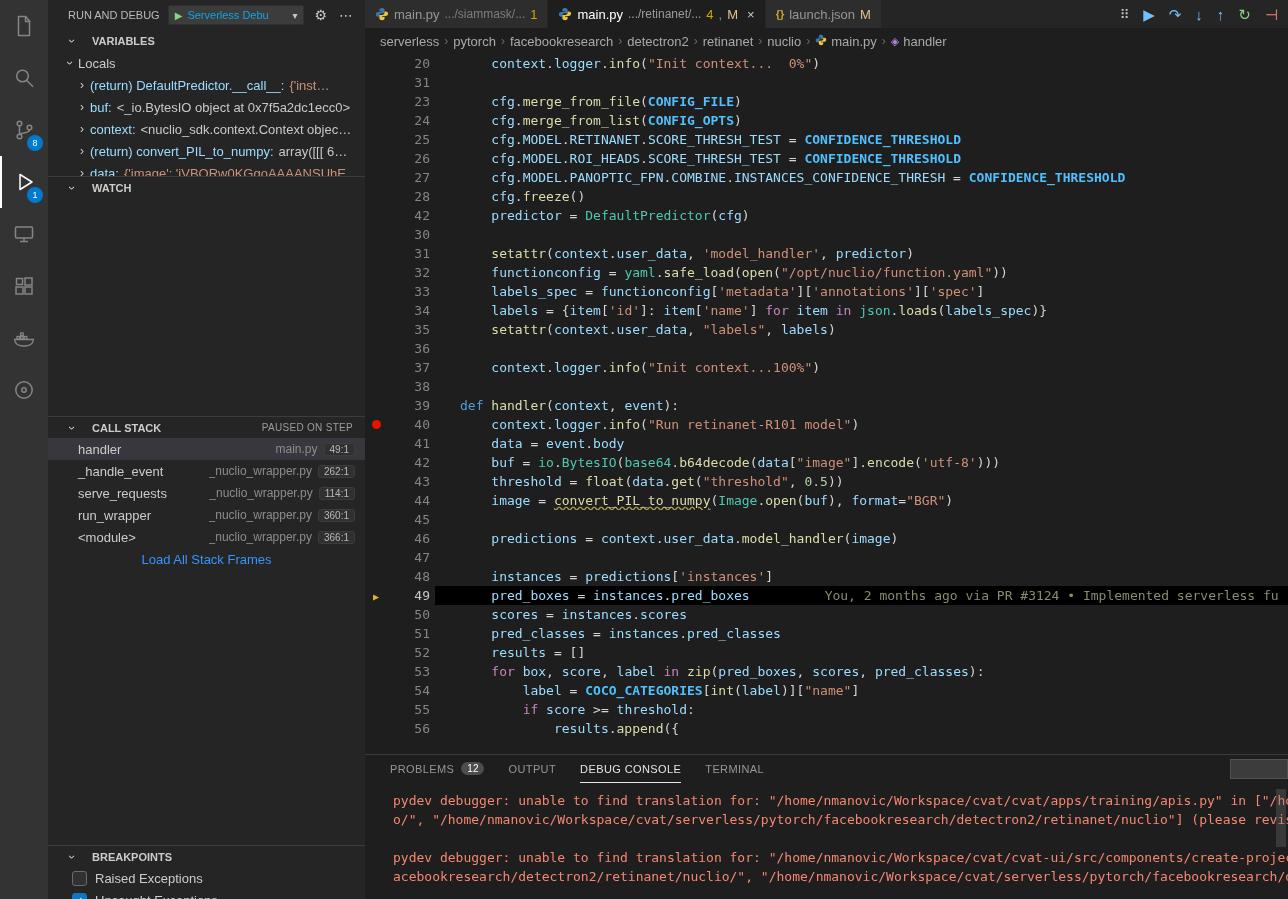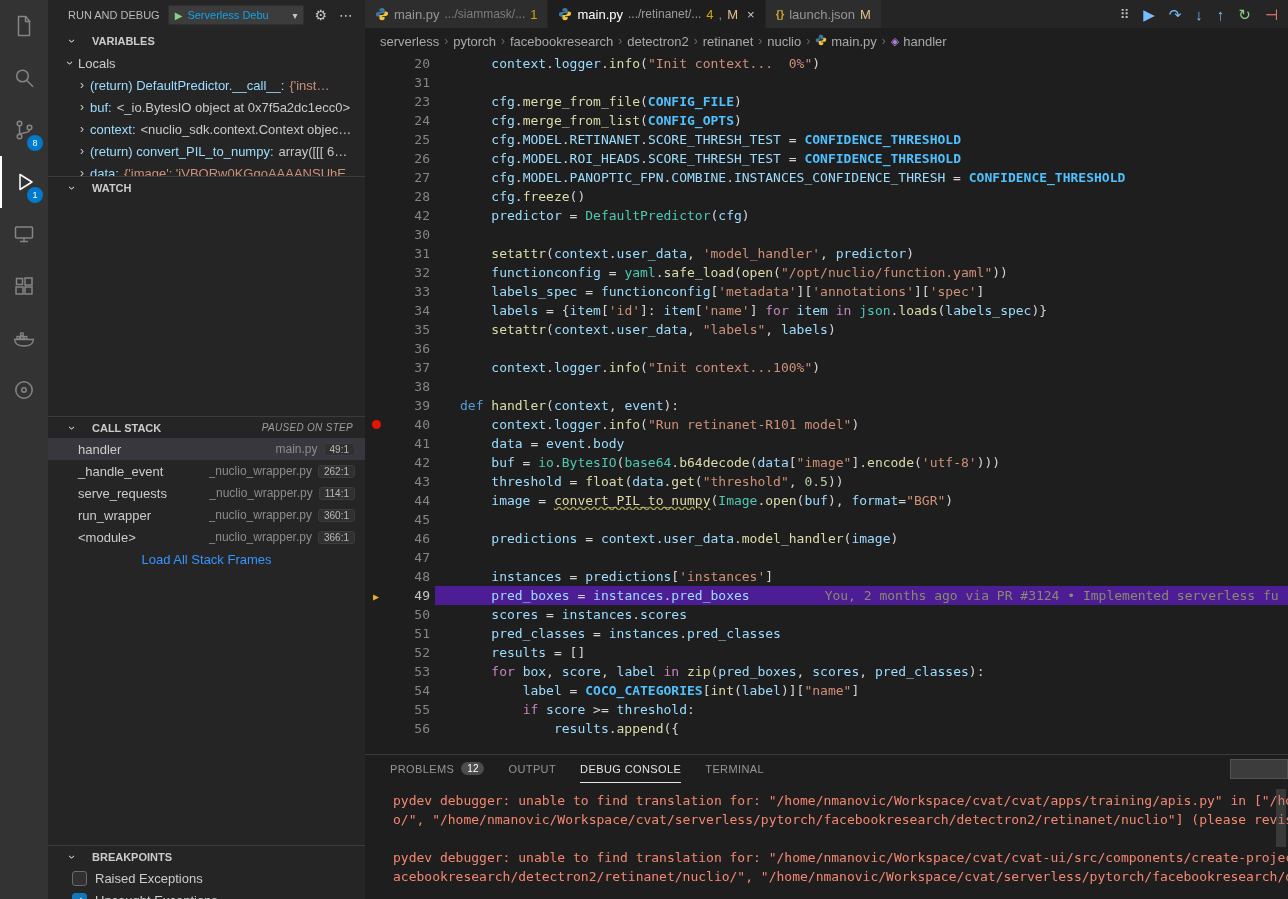--- a/index.html
+++ b/index.html
@@ -27,21 +27,21 @@
     display:flex; align-items:center; padding:0 6px; gap:5px; cursor:pointer; overflow:hidden; }
   .play { color:#89d185; font-size:10px; }
   .ls-label { font-size:11px; color:#0ea5e9; white-space:nowrap; overflow:hidden; flex:1; }
   .caret { color:#c5c5c5; font-size:10px; }
   .hdr-icon { color:#c5c5c5; font-size:14px; cursor:pointer; padding:0 2px; }
 
   .sect-h { height:22px; flex:none; display:flex; align-items:center; padding-left:16px; gap:12px;
     font-size:11px; font-weight:bold; color:#cccccc; border-top:1px solid #3c3c3c; cursor:pointer; }
   .twisty { display:inline-block; width:16px; text-align:center; color:#cccccc; font-size:12px; font-weight:normal; }
   .twisty.exp { transform:rotate(90deg); }
-  .paused { margin-left:auto; padding-right:12px; font-weight:normal; font-size:10px; color:#9d9d9d; letter-spacing:.3px;font-style:italic; }
+  .paused { margin-left:auto; padding-right:12px; font-weight:normal; font-size:10px; color:#9d9d9d; letter-spacing:.3px; }
 
   .vars-body { height:124px; flex:none; overflow:hidden; }
   .var-row { height:22px; display:flex; align-items:center; padding-left:26px; white-space:nowrap; overflow:hidden; cursor:pointer; }
   .var-row.scope { padding-left:14px; color:#cccccc; }
   .var-name { color:#9cdcfe; margin-right:5px; }
   .var-val.val-str { color:#ce9178; }
   .var-val.val-obj { color:#c8c8c8; }
 
   .watch-body { height:218px; flex:none; }
 
@@ -89,21 +89,21 @@
 
   .code { flex:1; overflow:hidden; background:#1e1e1e; position:relative; }
   .code-line { display:flex; height:19px; line-height:19px; font-family:"DejaVu Sans Mono","Liberation Mono",monospace; font-size:13px; white-space:pre; }
   .gutter { width:70px; flex:none; display:flex; align-items:center; cursor:pointer; }
   .margin { width:22px; flex:none; text-align:center; line-height:19px; }
   .bp { width:9px; height:9px; border-radius:50%; background:#e51400; display:inline-block; }
   .cur-arrow { color:#e8b323; font-size:10px; }
   .lnum { width:43px; flex:none; text-align:right; color:#858585; }
   .lnum.cur { color:#c6c6c6; }
   .code-text { flex:1; padding-left:25px; overflow:hidden; }
-  .code-text.current { background:#4c1d95; }
+  .code-text.current { background:#000000; }
   .blame { color:#8a8a6d; margin-left:75px; }
 
   .tk-p { color:#d4d4d4; } .tk-v { color:#9cdcfe; } .tk-f { color:#dcdcaa; }
   .tk-s { color:#ce9178; } .tk-n { color:#b5cea8; } .tk-k { color:#569cd6; }
   .tk-kc { color:#c586c0; } .tk-c { color:#4ec9b0; } .tk-ct { color:#4fc1ff;font-weight:bold; }
   .tk-fu { color:#dcdcaa; text-decoration:underline; text-decoration-style:wavy; text-decoration-color:rgba(234,202,106,.7); }
 
   
   .panel { height:145px; flex:none; border-top:1px solid #3a3a3a; position:relative; display:flex; flex-direction:column; background:#1e1e1e; }
   .panel-tabs { height:28px; flex:none; display:flex; align-items:center; padding-left:25px; gap:24px; }

